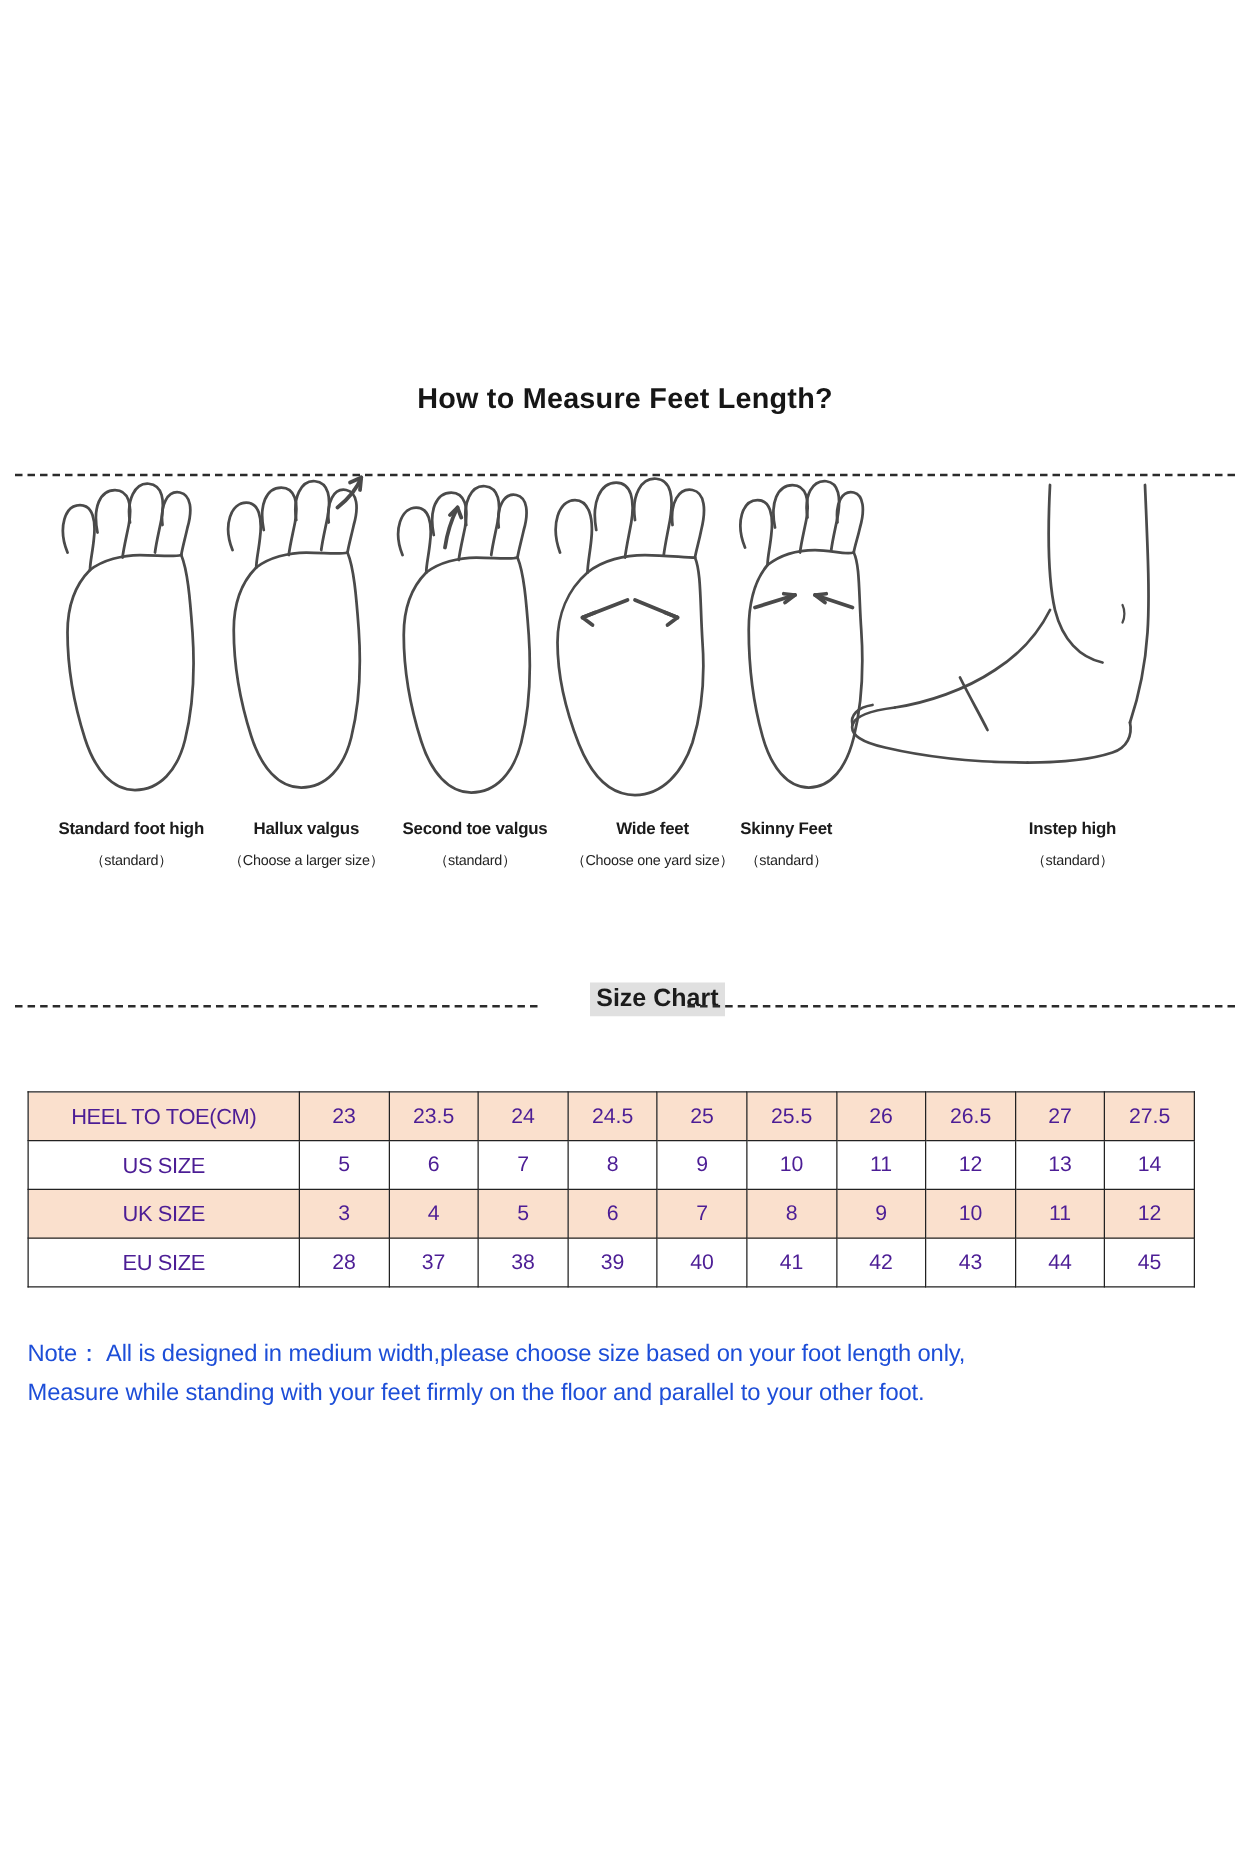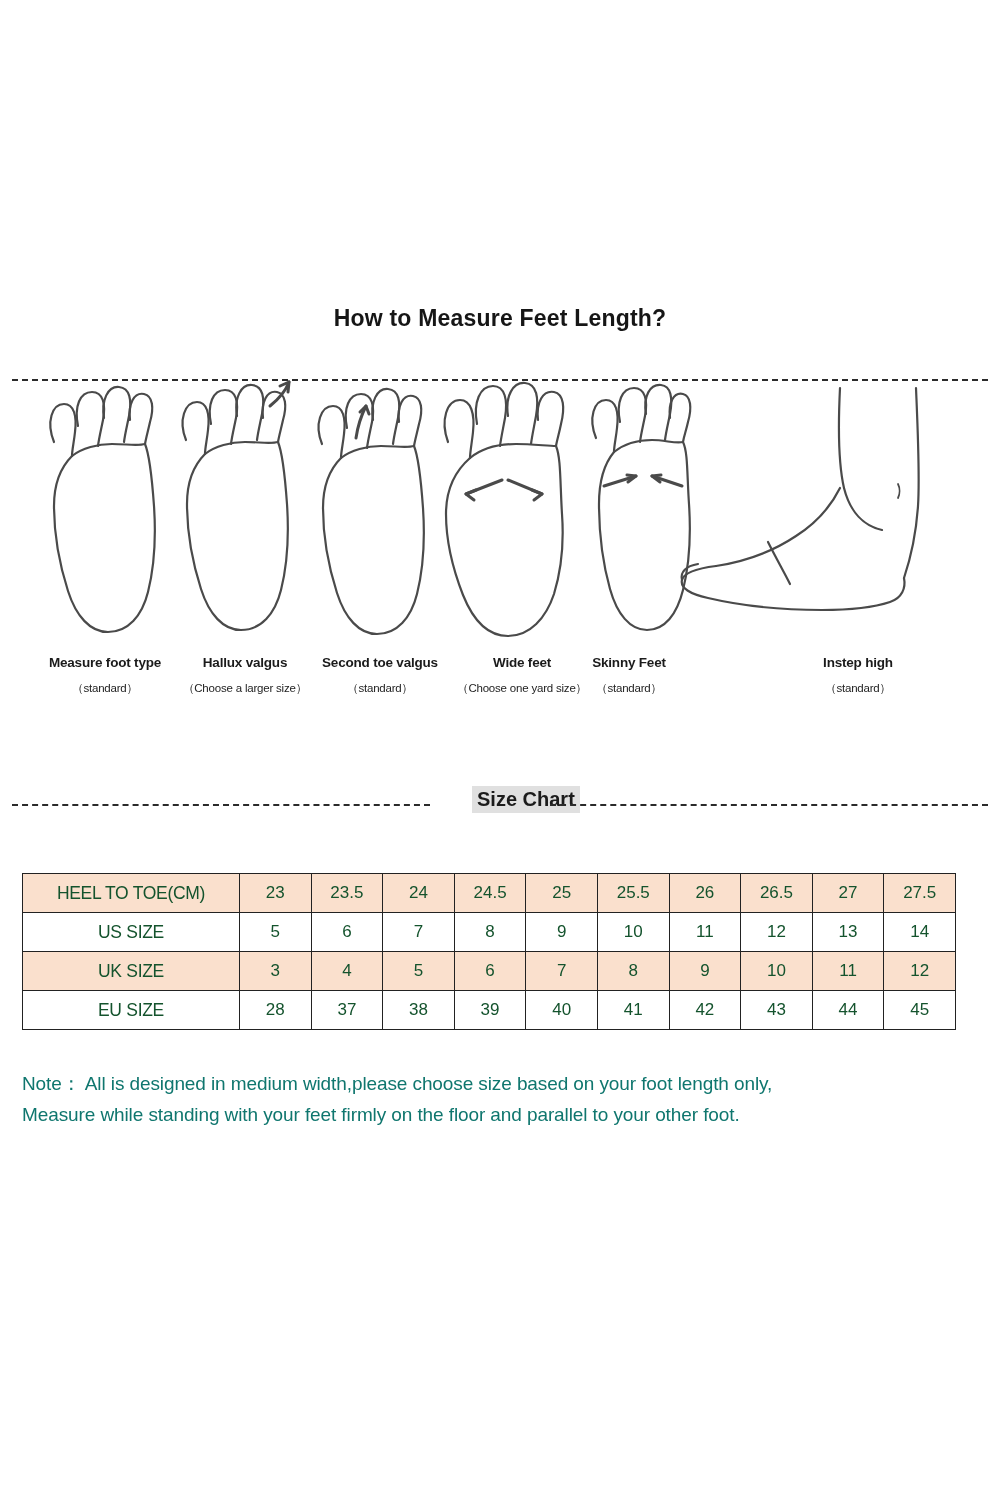--- a/index.html
+++ b/index.html
@@ -120,21 +120,21 @@
     top: 873px;
     width: 934px;
     border-collapse: collapse;
     table-layout: fixed;
   }
   .size-table td {
     border: 1px solid #222222;
     height: 38px;
     text-align: center;
     font-size: 17px;
-    color: #14532d;
+    color: #4c1d95;
     padding: 0;
   }
   .size-table td.label {
     width: 216px;
     font-size: 17.5px;
     letter-spacing: -0.3px;
   }
   .size-table tr.shaded td {
     background: #fae0cd;
   }
@@ -143,21 +143,21 @@
   }
 
   
   .note {
     position: absolute;
     left: 22px;
     top: 1068px;
     width: 958px;
     font-size: 19px;
     line-height: 31px;
-    color: #0f766e;
+    color: #1d4ed8;
     letter-spacing: -0.1px;
   }
   .note .line2 { display: block; }
 </style>
 </head>
 <body>
 
 <div class="page">
 
   <div class="title">How to Measure Feet Length?</div>
@@ -264,21 +264,21 @@
           <path d="M96,166 C104,182 112,196 118,208"></path>
 
           <path d="M226,108 C228,112 228,118 226,122" stroke-width="1.8"></path>
         </g>
       </svg>
     </div>
   </div>
 
   <div class="captions">
     <div class="cap" style="left:10px; width:190px;">
-      <div class="cap-main">Measure foot type</div>
+      <div class="cap-main">Standard foot high</div>
       <div class="cap-sub">（standard）</div>
     </div>
     <div class="cap" style="left:155px; width:180px;">
       <div class="cap-main">Hallux valgus</div>
       <div class="cap-sub">（Choose a larger size）</div>
     </div>
     <div class="cap" style="left:285px; width:190px;">
       <div class="cap-main">Second toe valgus</div>
       <div class="cap-sub">（standard）</div>
     </div>

